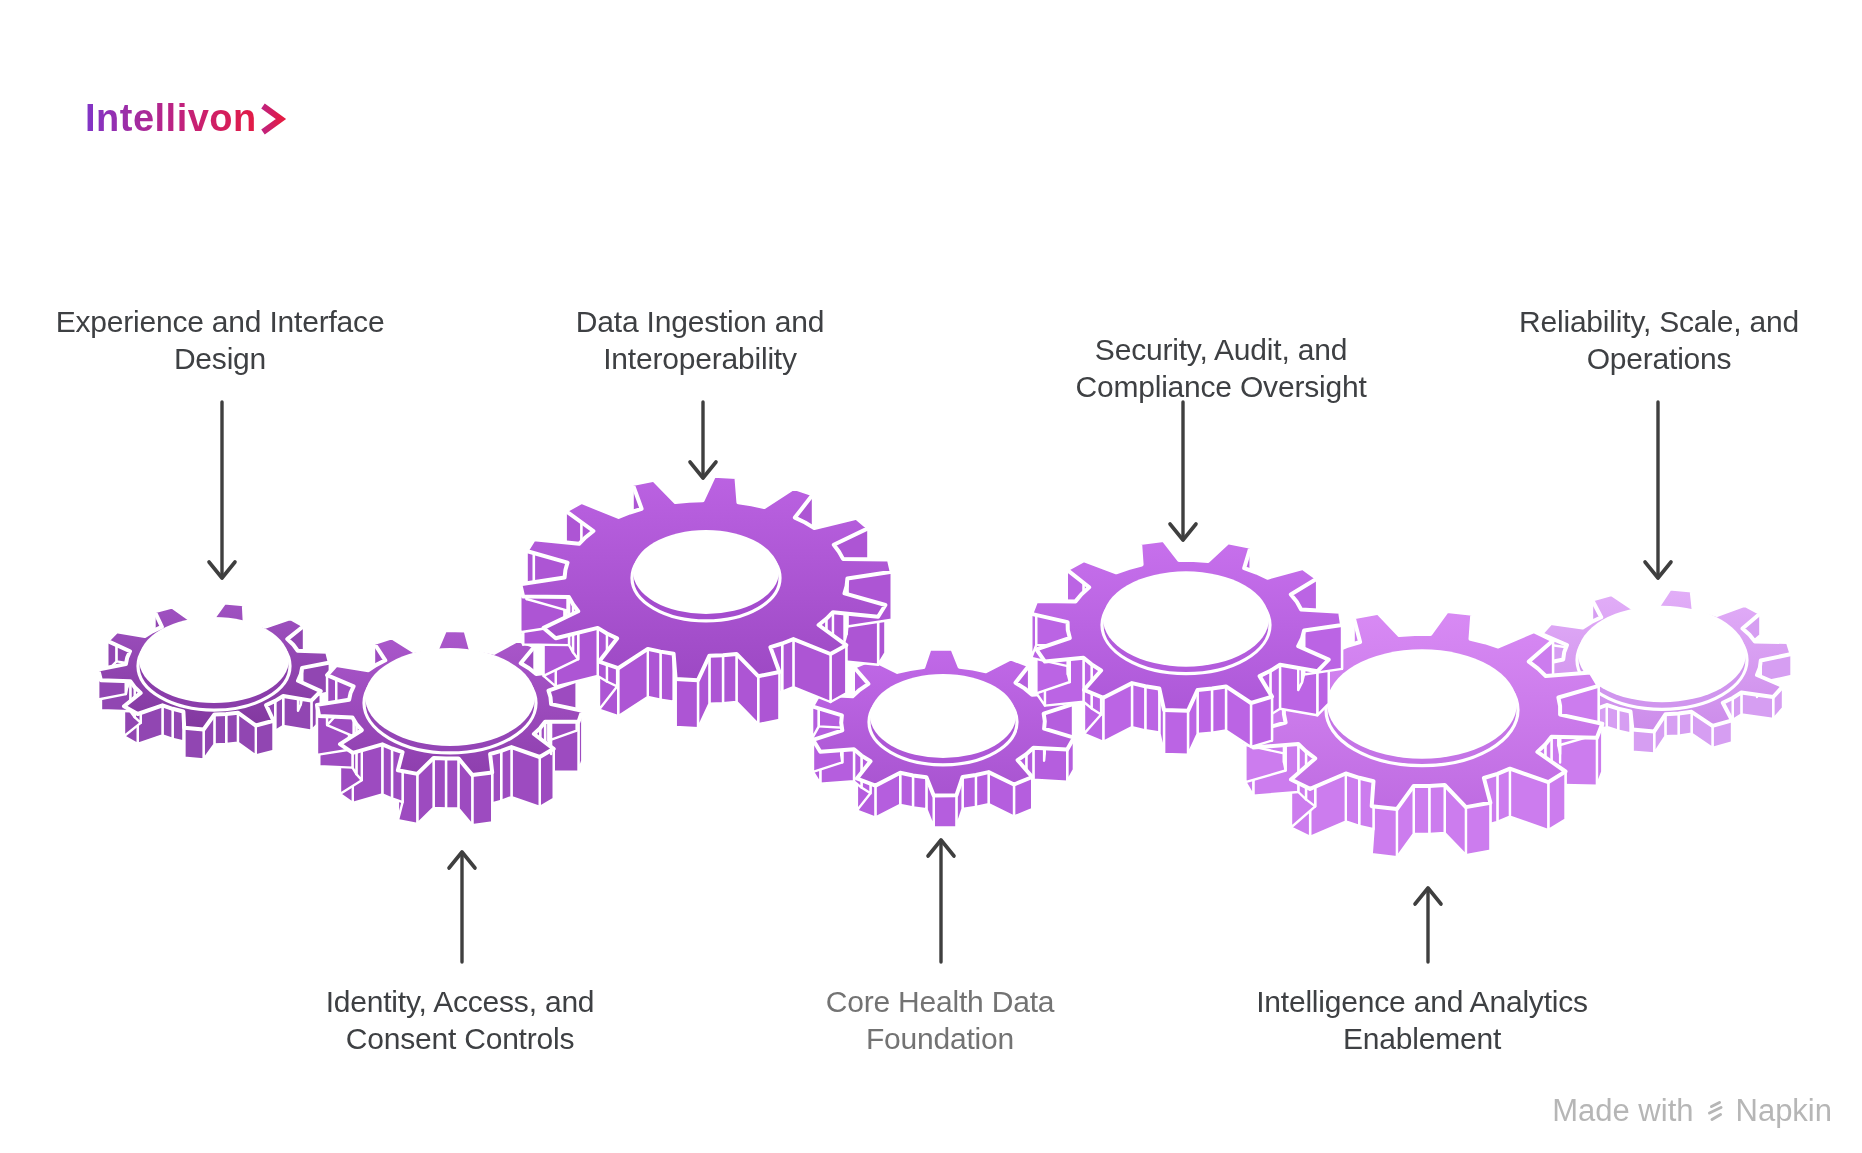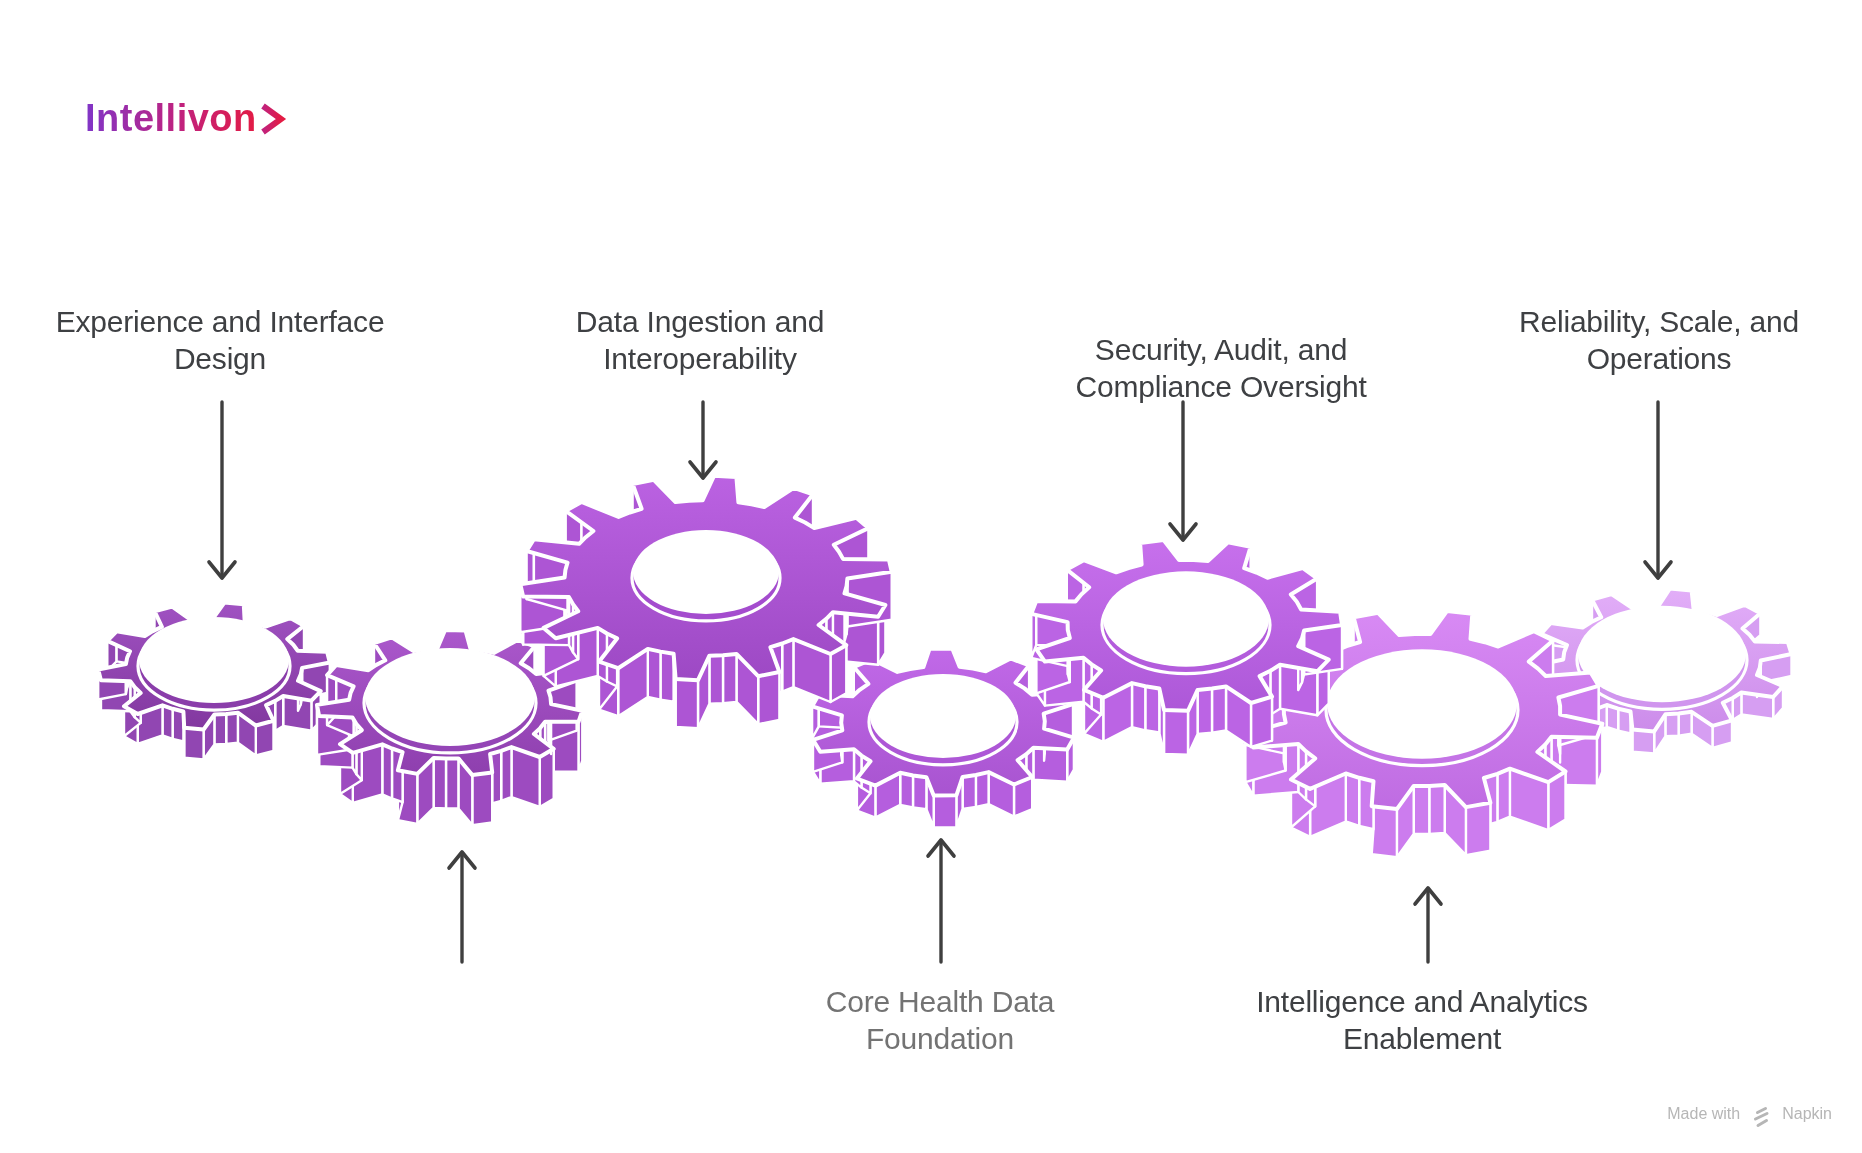--- a/index.html
+++ b/index.html
@@ -6,22 +6,22 @@
   .canvas{position:relative;width:1862px;height:1153px;background:#ffffff;overflow:hidden;
           font-family:"Liberation Sans",sans-serif;}
   .logo{position:absolute;left:85px;top:97px;display:flex;align-items:center;}
   .logo-text{font-size:38px;font-weight:700;letter-spacing:.5px;
              background:linear-gradient(90deg,#8035c8 0%,#c0227e 55%,#e31b44 100%);
              -webkit-background-clip:text;background-clip:text;color:transparent;}
   .logo-chevron{display:block;}
   .diagram-svg{position:absolute;left:0;top:0;}
   .gear-label{position:absolute;font-size:30px;line-height:37px;font-weight:400;color:#3e4043;
               text-align:center;letter-spacing:-0.2px;}
-  .watermark{position:absolute;right:30px;bottom:24px;display:flex;gap:9px;
-             font-size:16px;color:#b6b6b6;}
+  .watermark{position:absolute;right:30px;bottom:24px;display:flex;align-items:center;gap:9px;
+             font-size:31px;color:#b6b6b6;}
   .watermark svg{display:block;}
 </style>
 </head>
 <body>
 
 <div class="canvas">
 
   <div class="logo">
     <span class="logo-text" style="background-image: linear-gradient(90deg, rgb(128, 53, 200) 0%, rgb(192, 34, 126) 55%, rgb(227, 27, 68) 100%);">Intellivon</span>
     <svg class="logo-chevron" width="30" height="32" viewBox="0 0 30 32">
@@ -519,20 +519,21 @@
         <line x1="1428" y1="962" x2="1428" y2="890" stroke="#3f3f3f" stroke-width="3.4" stroke-linecap="round"></line>
         <polyline points="1415,904 1428,888 1441,904" fill="none" stroke="#3f3f3f" stroke-width="3.6" stroke-linecap="round" stroke-linejoin="round"></polyline>
       </g>
     </svg>
 
   <div class="gear-label" style="left: 40px; top: 303px; width: 360px; color: rgb(62, 64, 67);">Experience and Interface Design</div>
   <div class="gear-label" style="left: 540px; top: 303px; width: 320px; color: rgb(62, 64, 67); text-align: center;">Data Ingestion and Interoperability</div>
   <div class="gear-label" style="left: 1051px; top: 303px; width: 340px; color: rgb(62, 64, 67); margin-top: 28px;">Security, Audit, and Compliance Oversight</div>
   <div class="gear-label" style="left: 1494px; top: 303px; width: 330px; color: rgb(62, 64, 67);">Reliability, Scale, and Operations</div>
 
+  <div class="gear-label" style="left: 295px; top: 983px; width: 330px; color: rgb(62, 64, 67);">Identity, Access, and Consent Controls</div>
   <div class="gear-label" style="left: 800px; top: 983px; width: 280px; color: #737373;">Core Health Data Foundation</div>
   <div class="gear-label" style="left: 1227px; top: 983px; width: 390px; color: rgb(62, 64, 67);">Intelligence and Analytics Enablement</div>
 
   <div class="watermark" style="color: rgb(182, 182, 182);">
     <span>Made with</span>
     <svg width="24" height="24" viewBox="0 0 24 24">
       <g stroke="#b6b6b6" stroke-width="3" stroke-linecap="round" fill="none">
         <path d="M8.5 7.5 L16.5 3.5"></path>
         <path d="M6.5 14 L18 8.5"></path>
         <path d="M9 20.5 L17.5 15.5"></path>

